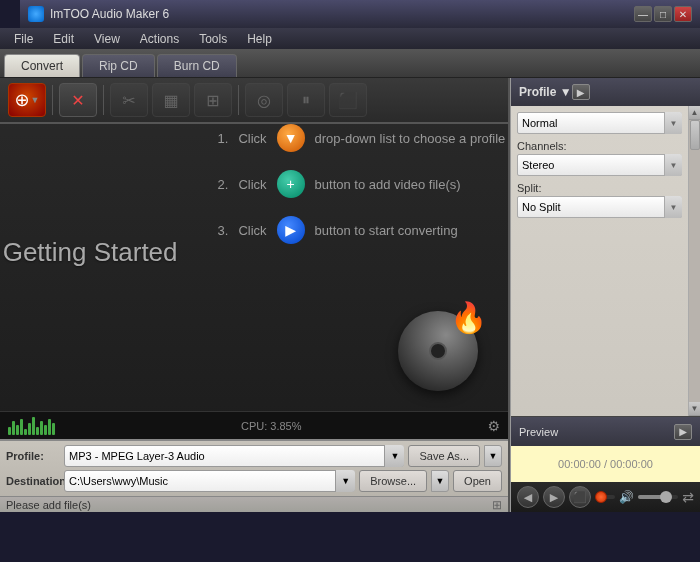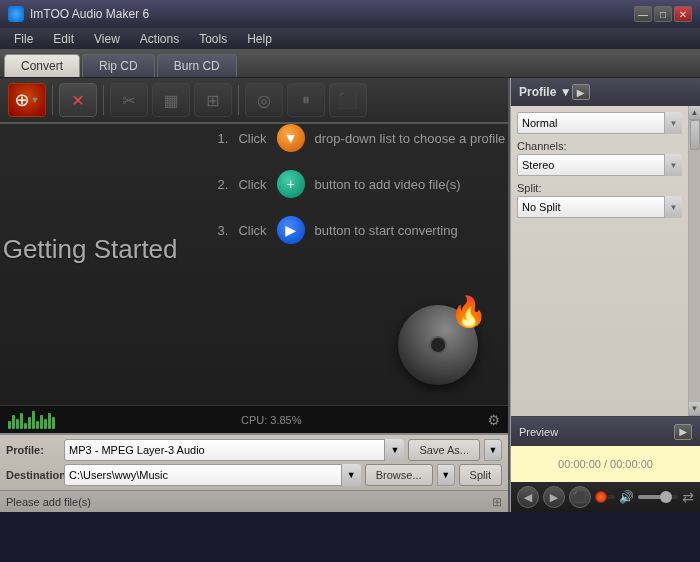--- a/index.html
+++ b/index.html
@@ -2,21 +2,21 @@
 <html><head>
   <meta charset="utf-8">
   <style>
     * { margin: 0; padding: 0; box-sizing: border-box; }
     body { width: 700px; height: 562px; overflow: hidden; font-family: 'Segoe UI', Tahoma, Arial, sans-serif; font-size: 12px; background: #1a1a2e; }
 
     
     .title-bar {
       background: linear-gradient(to bottom, #4a4a6a, #2a2a3a);
       height: 28px; display: flex; align-items: center; justify-content: space-between;
-      padding: 0 8px; color: #ddd; user-select: none;
+      padding: 0 8px; color: #ddd; user-select: none; margin-left: 20px;
     }
     .title-bar-left { display: flex; align-items: center; gap: 6px; font-size: 12px; }
     .title-icon { width: 16px; height: 16px; background: radial-gradient(circle, #4af, #06c); border-radius: 3px; }
     .title-controls { display: flex; gap: 2px; }
     .title-btn {
       width: 18px; height: 16px; border: 1px solid #666; border-radius: 2px;
       background: linear-gradient(to bottom, #666, #444); color: #ddd;
       font-size: 10px; display: flex; align-items: center; justify-content: center; cursor: pointer;
     }
     .title-btn.close { background: linear-gradient(to bottom, #c44, #922); }
@@ -153,21 +153,21 @@
     .select-wrapper { position: relative; display: flex; align-items: center; }
     .select-wrapper select { padding-right: 20px; }
     .sel-arrow {
       position: absolute; right: 0; top: 0; width: 20px; height: 22px;
       background: linear-gradient(to bottom, #ddd, #bbb); border-left: 1px solid #999;
       border-radius: 0 3px 3px 0; display: flex; align-items: center; justify-content: center;
       font-size: 9px; pointer-events: none;
     }
     .status-bar {
       background: linear-gradient(to bottom, #b0acaa, #a0a09a);
-      height: 22px; display: flex; align-items: center; padding: 0 6px;
+      height: 16px; display: flex; align-items: center; padding: 0 6px;
       justify-content: space-between; border-top: 1px solid #888;
     }
     .status-text { color: #333; font-size: 11px; }
     .status-icon { color: #666; font-size: 12px; cursor: pointer; }
 
     
     .profile-panel {
       width: 190px; background: linear-gradient(to bottom, #d8d4cc, #c8c4bc);
       display: flex; flex-direction: column;
       border-left: 1px solid #999;
@@ -387,21 +387,21 @@
         <div class="sel-arrow" style="position:relative;width:18px;height:22px;background:linear-gradient(to bottom,#ddd,#bbb);border:1px solid #999;border-radius:0 3px 3px 0;display:flex;align-items:center;justify-content:center;font-size:9px;">▼</div>
       </div>
       <div class="profile-row">
         <span class="profile-label">Destination:</span>
         <div class="select-wrapper" style="flex:1">
           <select class="profile-select"><option>C:\Users\wwy\Music</option></select>
           <div class="sel-arrow">▼</div>
         </div>
         <button class="bottom-btn">Browse...</button>
         <div class="sel-arrow" style="position:relative;width:18px;height:22px;background:linear-gradient(to bottom,#ddd,#bbb);border:1px solid #999;border-radius:0 3px 3px 0;display:flex;align-items:center;justify-content:center;font-size:9px;">▼</div>
-        <button class="bottom-btn">Split</button>
+        <button class="bottom-btn">Open</button>
       </div>
     </div>
 
     <div class="status-bar">
       <span class="status-text">Please add file(s)</span>
       <span class="status-icon">⊞</span>
     </div>
   </div>
 
   <div class="profile-panel">

